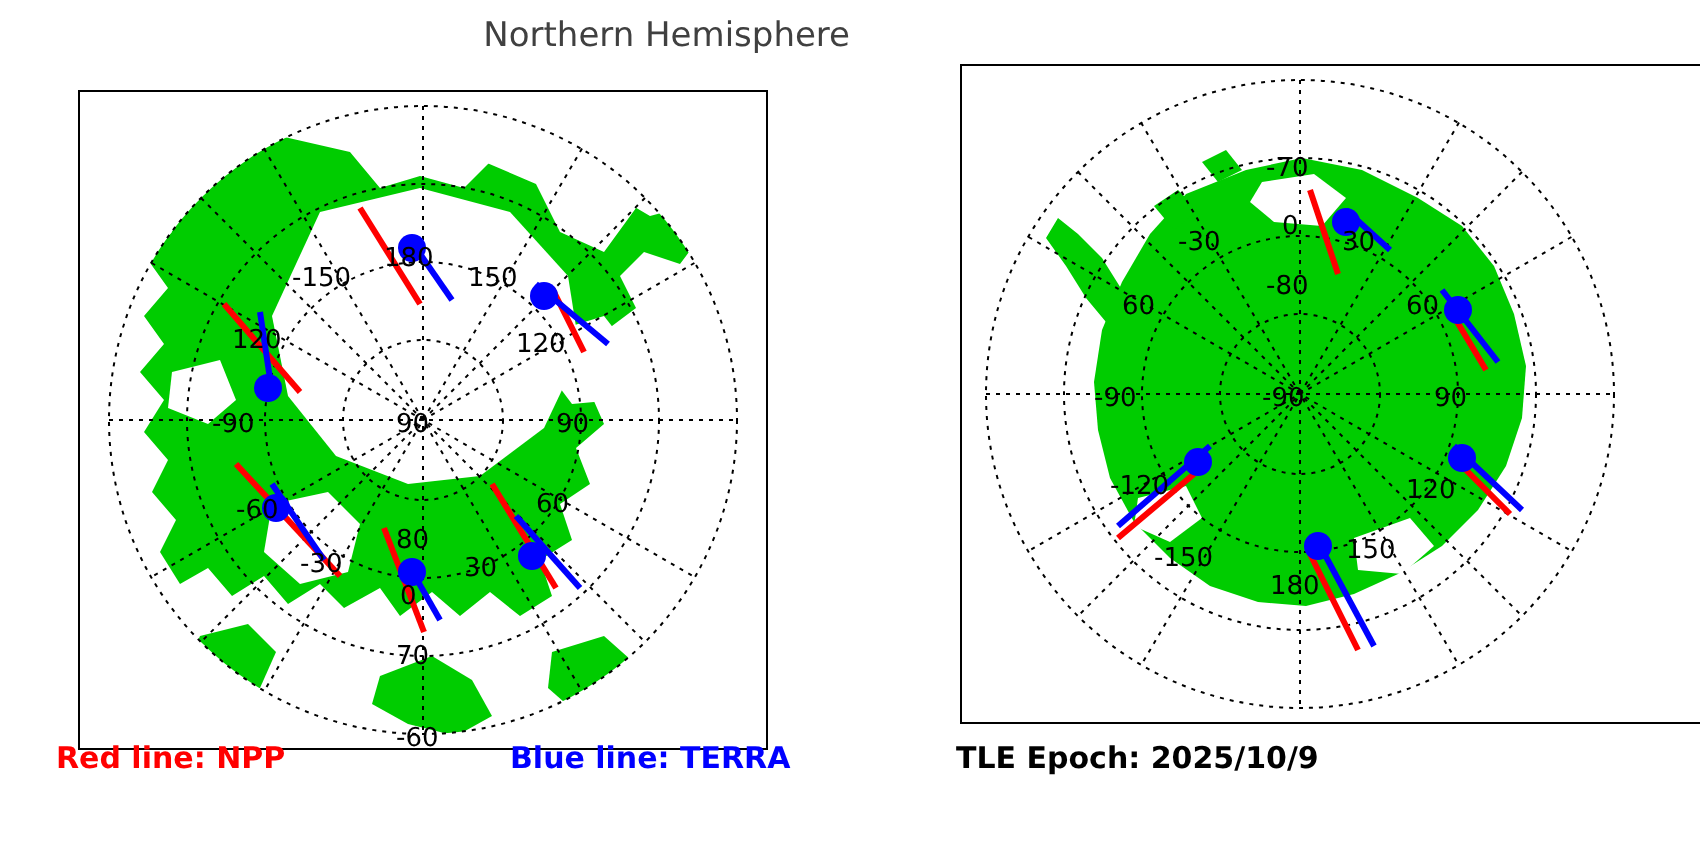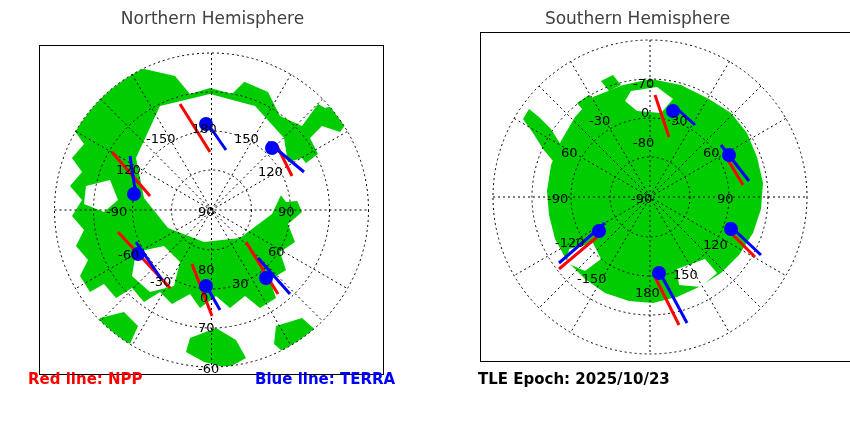--- a/index.html
+++ b/index.html
@@ -25,21 +25,21 @@
     height: 425px;
   }
   .panel-left { left: 0; }
   .panel-right { left: 425px; }
 
   .panel-title {
     position: absolute;
     top: 8px;
     left: 0;
     width: 425px;
-    text-align: center;
+    text-align: right;
     font-size: 17px;
     color: #404040;
     font-family: "DejaVu Sans", sans-serif;
   }
 
   .plotbox {
     position: absolute;
     border: 1px solid #000000;
     background: #ffffff;
     box-sizing: border-box;
@@ -206,21 +206,20 @@
       <span class="key">Red line:</span>
       <span class="lbl">NPP</span>
     </div>
     <div class="legend legend-terra">
       <span class="key">Blue line:</span>
       <span class="lbl">TERRA</span>
     </div>
   </div>
 
   <div class="panel panel-right">
-    <div class="panel-title">Southern Hemisphere</div>
 
     <div class="plotbox plotbox-right">
       <svg class="plot-svg" width="338" height="328" viewBox="0 0 338 328">
         <defs>
           <clipPath id="clipS">
             <circle cx="169" cy="164" r="157"></circle>
           </clipPath>
         </defs>
 
         <circle cx="169" cy="164" r="157" fill="#ffffff" stroke="none"></circle>
@@ -295,16 +294,16 @@
           <text x="236" y="170">90</text>
           <text x="74" y="214">-120</text>
           <text x="222" y="216">120</text>
           <text x="96" y="250">-150</text>
           <text x="192" y="246">150</text>
           <text x="154" y="264">180</text>
         </g>
       </svg>
     </div>
 
-    <div class="legend legend-epoch" style="left:53px;">TLE Epoch: 2025/10/23</div>
+    <div class="legend legend-epoch" style="left:53px;">TLE Epoch: 2025/10/9</div>
   </div>
 
 </div>
 
 </body></html>

